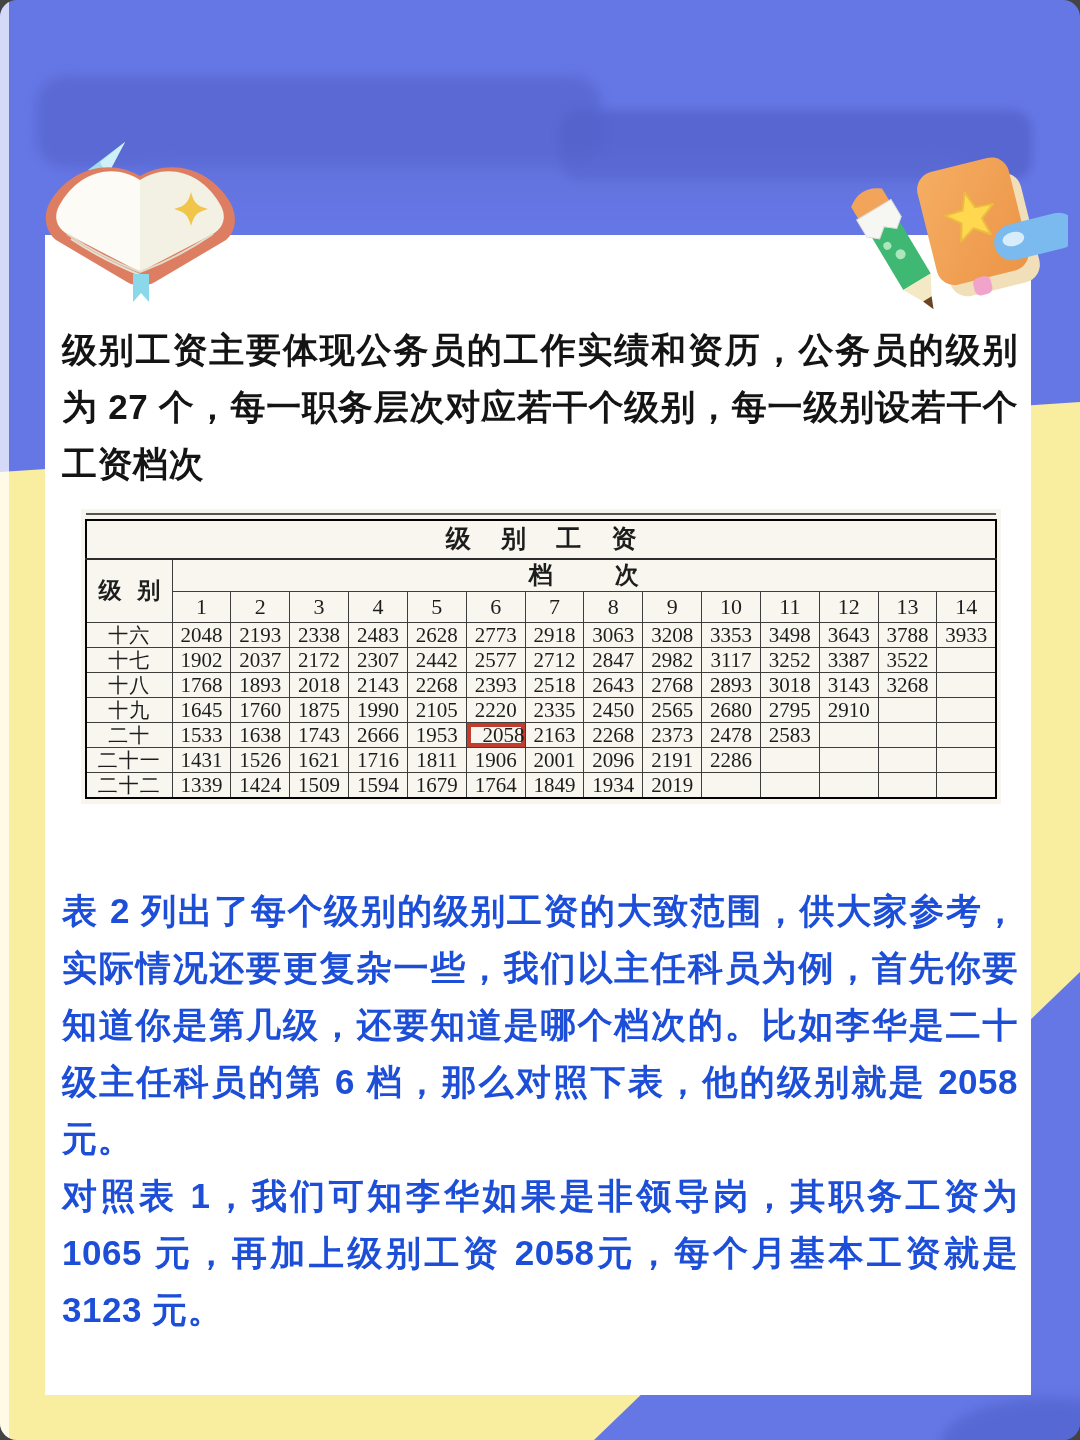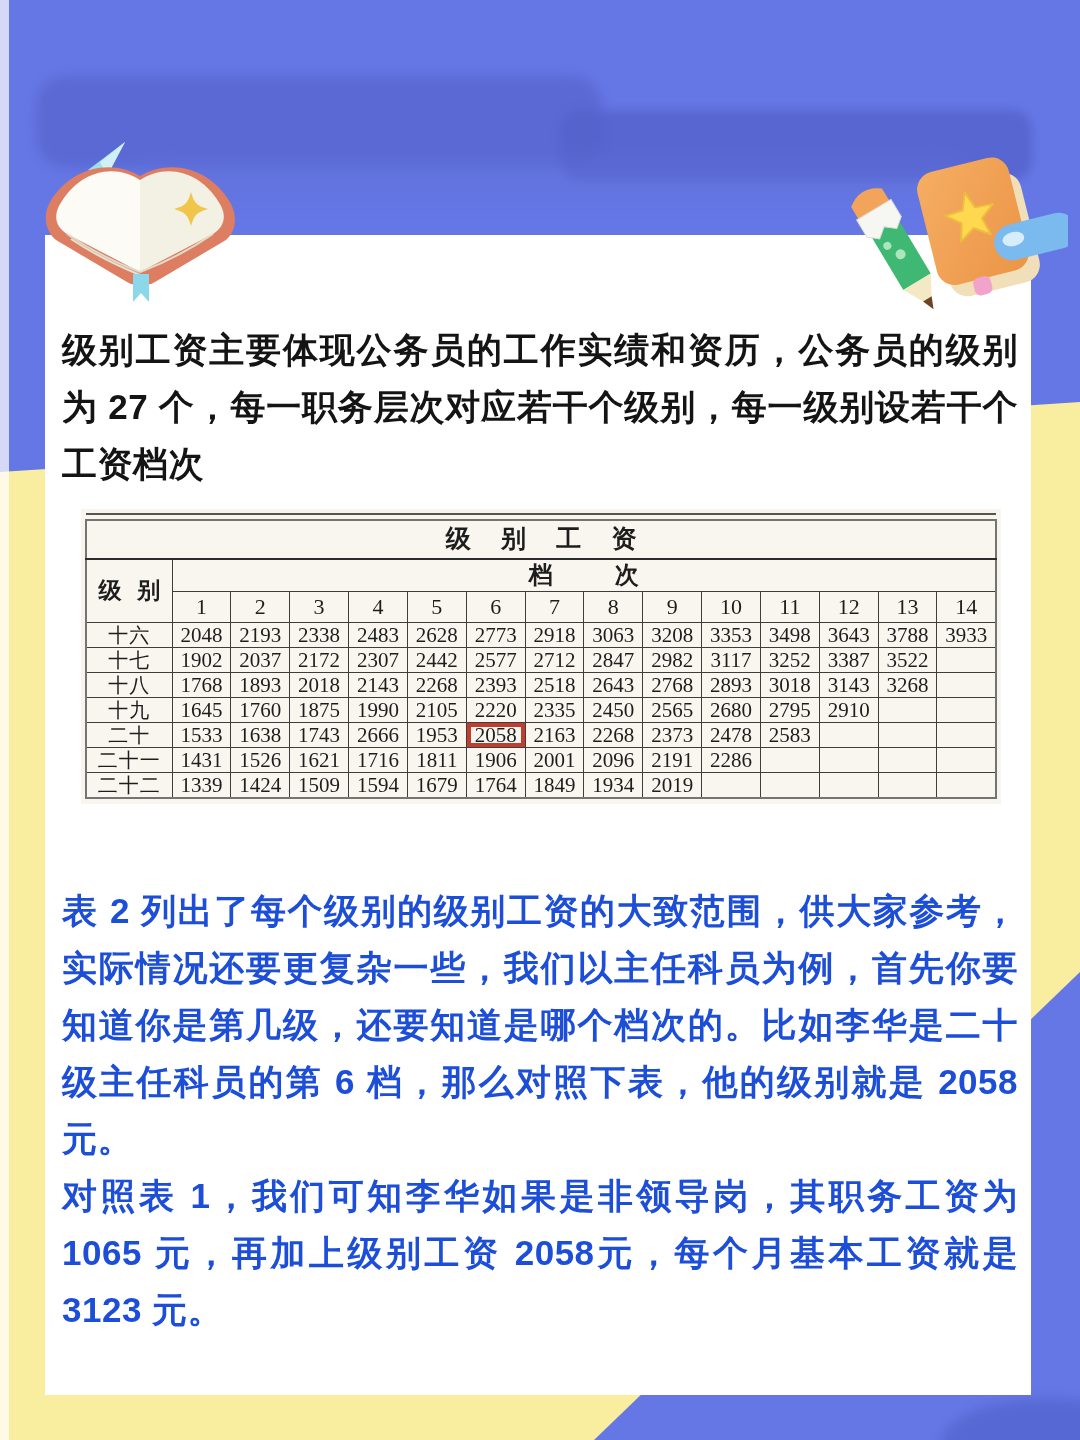--- a/index.html
+++ b/index.html
@@ -1,20 +1,21 @@
 <!DOCTYPE html>
 <html><head>
 <meta charset="utf-8">
 <style>
   html,body { margin:0; padding:0; }
   body { background:#444; }
   .page {
     position:relative; width:1080px; height:1440px; overflow:hidden;
     background:#6577E5;
     font-family:"Liberation Sans", sans-serif;
+    border-radius:17px;
   }
   
   .bg-yellow {
     position:absolute; left:0; top:0; width:1080px; height:1440px;
     background:#F9EDA0;
     clip-path: polygon(0 472px, 1080px 402px, 1080px 972px, 594px 1440px, 0 1440px);
   }
   .smudge { position:absolute; }
   .smudge-a { left:36px; top:76px; width:566px; height:92px; border-radius:30px; background:#5765CE; opacity:.75; filter:blur(6px); }
   .smudge-c { left:560px; top:110px; width:472px; height:70px; border-radius:20px; background:#5462CB; opacity:.8; filter:blur(5px); }
@@ -37,32 +38,32 @@
 
   
   .table-scan {
     position:absolute; left:36px; top:274px; width:920px;
     background:#F6F5F0; padding:4px 4px 5px 4px; box-sizing:border-box;
     filter:contrast(.98) sepia(.04);
   }
   .scan-topline { border-top:2px solid #55524c; margin:0 1px 4px 1px; height:0; }
   .table-scan table {
     width:100%; border-collapse:collapse; table-layout:fixed;
-    border:2px solid #737373; background:#F7F6F1;
+    border:2px solid #000000; background:#F7F6F1;
     font-family:"Liberation Serif","DejaVu Serif",serif; color:#1b1b1b;
   }
   .table-scan td { border:1px solid #3b3b3b; text-align:center; vertical-align:middle; padding:0; line-height:1.05; overflow:hidden; }
   col.c-level { width:86px; }
   .t-title td { height:37px; font-size:25px; font-weight:600; word-spacing:24px; border-bottom:2px solid #2a2a2a; }
   td.tier-head { height:31px; font-size:24px; font-weight:700; word-spacing:56px; }
   td.level-head { font-size:23px; font-weight:600; word-spacing:10px; }
   .t-tiers td { height:30px; font-size:22px; }
   tbody td { height:24px; font-size:21px; }
   tbody td.level { font-size:20px; letter-spacing:1px; }
-  tbody td.hl { box-shadow: inset 0 0 0 4px #C4392B; }
+  tbody td.hl { box-shadow: inset 0 0 0 4px #C4392B; text-align: right; }
 
   .decor { position:absolute; z-index:4; }
   .decor svg { display:block; }
 </style>
 </head>
 <body>
 
 <div class="page">
 
   <div class="bg-yellow"></div>

